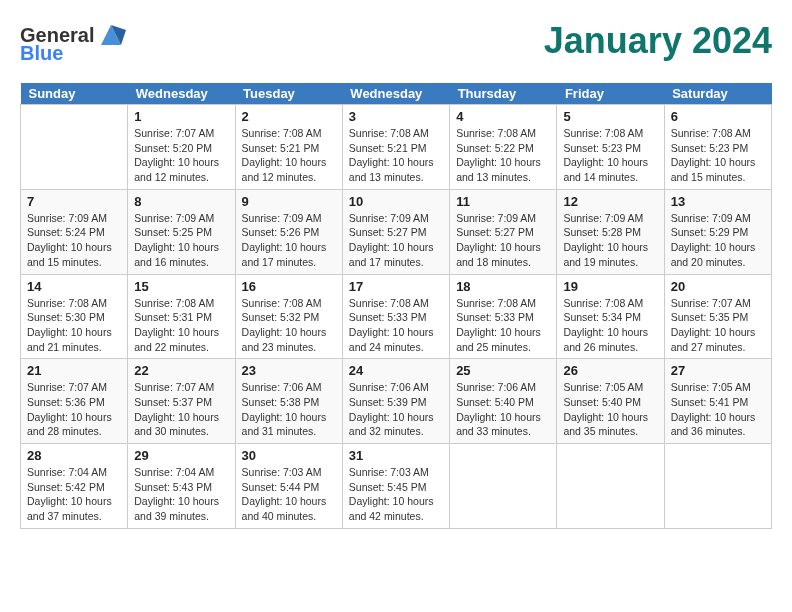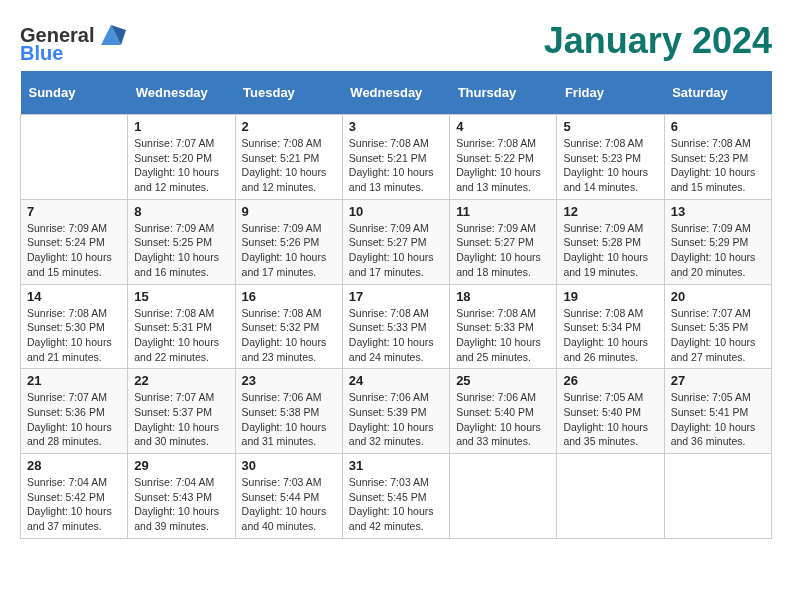--- a/index.html
+++ b/index.html
@@ -7,21 +7,21 @@
       font-family: Arial, sans-serif;
       background: #fff;
       width: 792px;
       min-height: 612px;
       padding: 20px;
     }
     .header {
       display: flex;
       justify-content: space-between;
       align-items: flex-start;
-      margin-bottom: 6px;
+      margin-bottom: 18px;
       gap: 16px;
     }
     .logo {
       display: flex;
       align-items: center;
     }
     .logo-text-general {
       font-size: 20px;
       font-weight: bold;
       color: #333;
@@ -50,21 +50,21 @@
     }
     .calendar {
       width: 100%;
       border-collapse: collapse;
       font-size: 11px;
     }
     .calendar th {
       background-color: #3a7abf;
       color: #fff;
       text-align: left;
-      padding: 14px 8px;
+      padding: 3px 8px;
       font-size: 13px;
       font-weight: bold;
     }
     .calendar td {
       vertical-align: top;
       border: 1px solid #ccc;
       padding: 4px 6px;
       width: calc(100% / 7);
       min-height: 80px;
       background: #fff;

